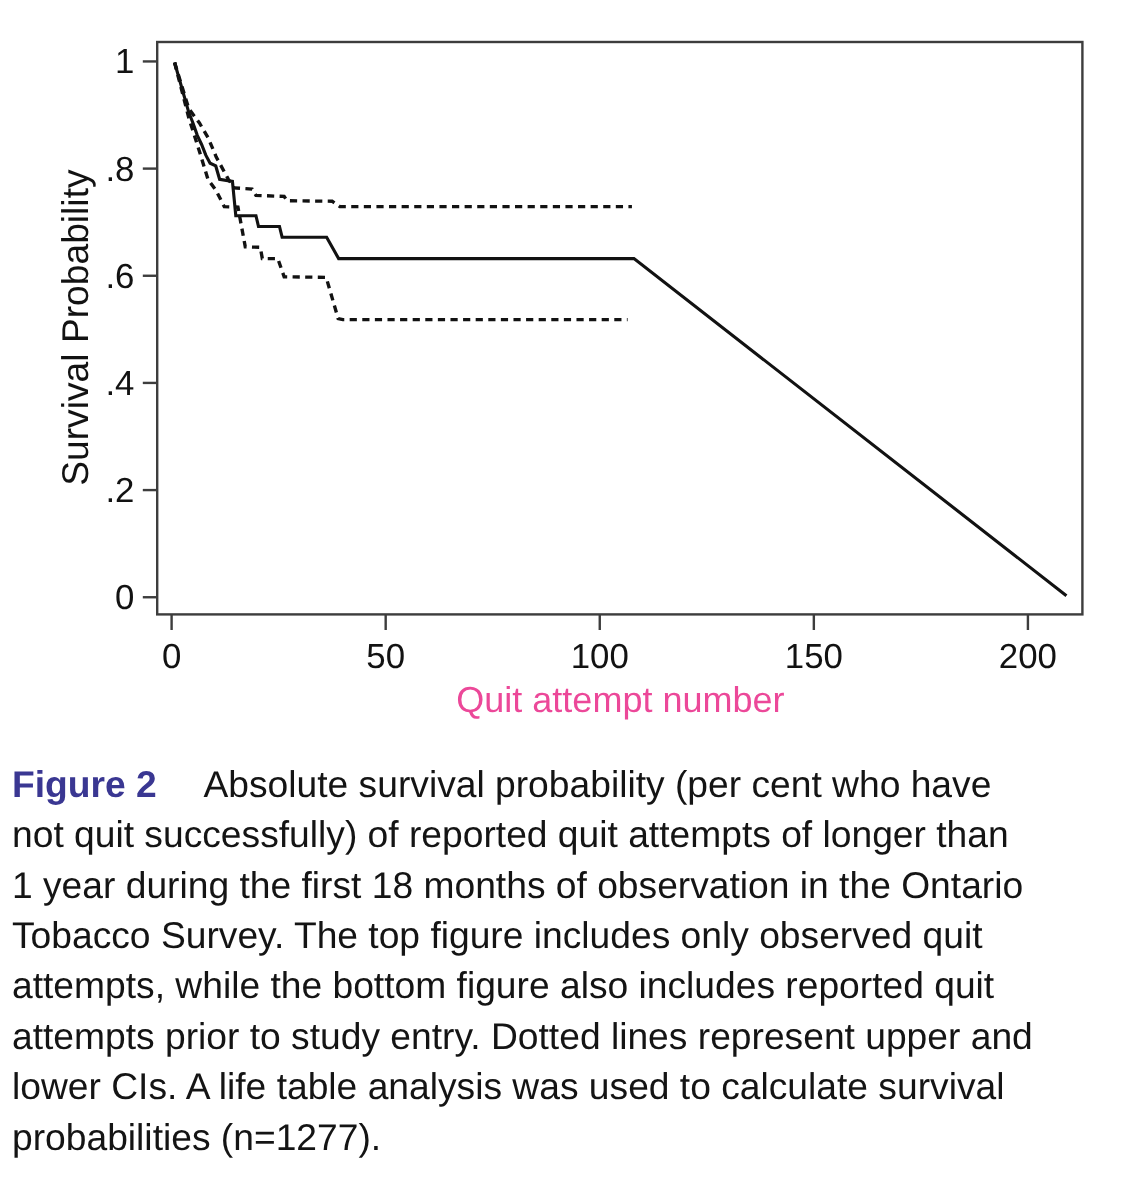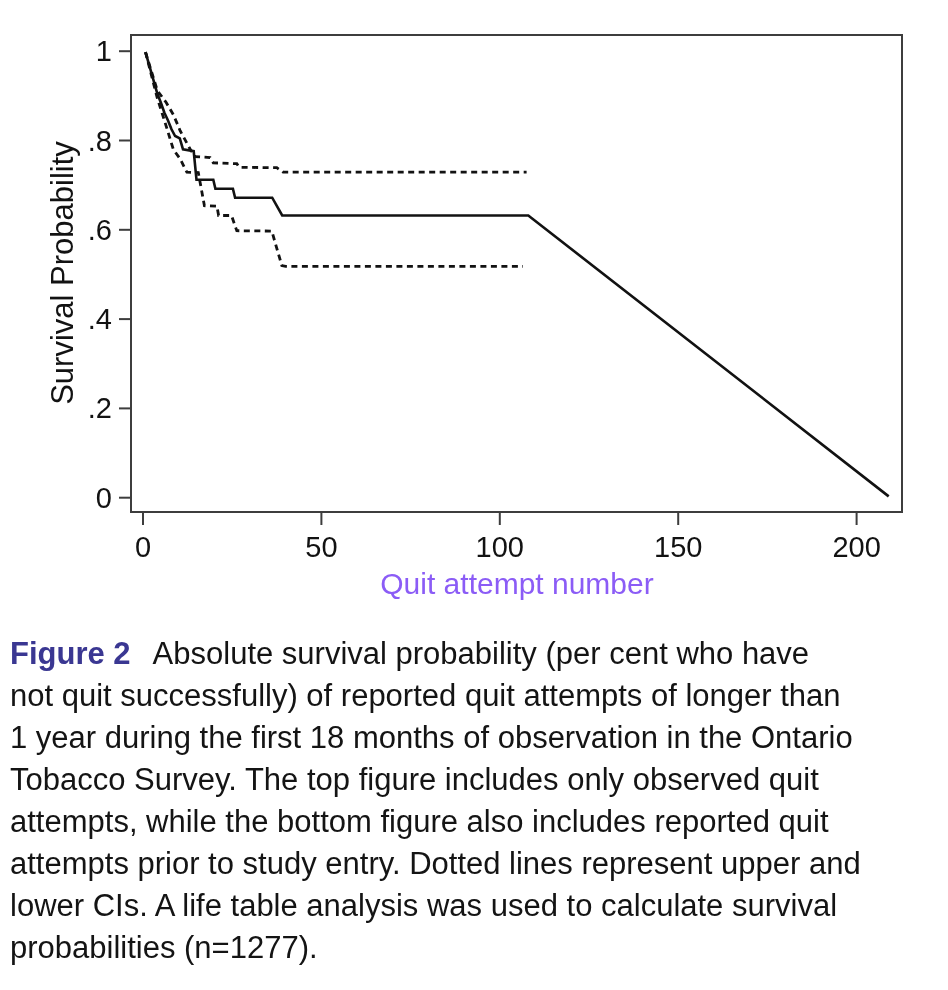--- a/index.html
+++ b/index.html
@@ -10,28 +10,28 @@
   svg text { font-family:"Liberation Sans", sans-serif; fill:#121212; }
 
   .y-title {
     position:absolute; left:63px; top:273px;
     transform:translate(-50%,-50%) rotate(-90deg);
     font-size:31px; color:#121212; white-space:nowrap;
   }
   .x-title {
     position:absolute; left:517px; top:584px;
     transform:translate(-50%,-50%);
-    font-size:30px; color:#8b5cf6; white-space:nowrap;
+    font-size:30px; color:#ec4899; white-space:nowrap;
   }
 
   .caption {
     position:absolute; left:10px; top:633px; width:928px; margin:0;
     font-size:31px; line-height:42px; color:#141414;
   }
-  .cap-label { font-weight:bold; margin-right:22px; }
+  .cap-label { font-weight:bold; margin-right:39px; }
   .cap-text { white-space:pre-line;margin-top:44px; }
 </style>
 </head>
 <body>
 
 <div class="page">
 
   <div class="chart-wrap">
     <svg id="chart-svg" width="948" height="625" viewBox="0 0 948 625">
         <rect x="131" y="35" width="771" height="477" fill="none" stroke="#3d3d3d" stroke-width="2"></rect>

